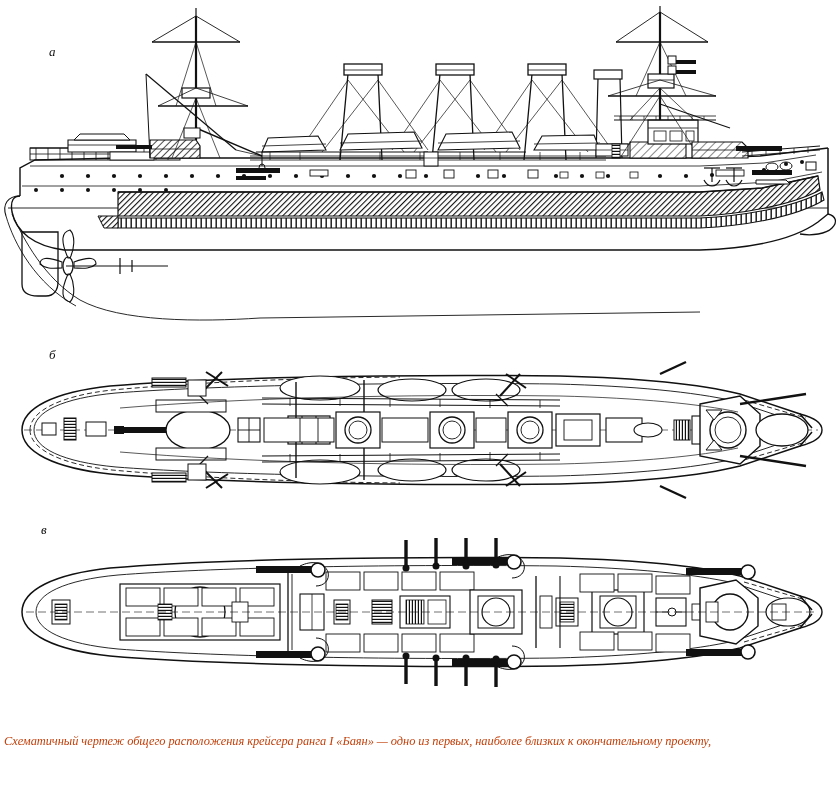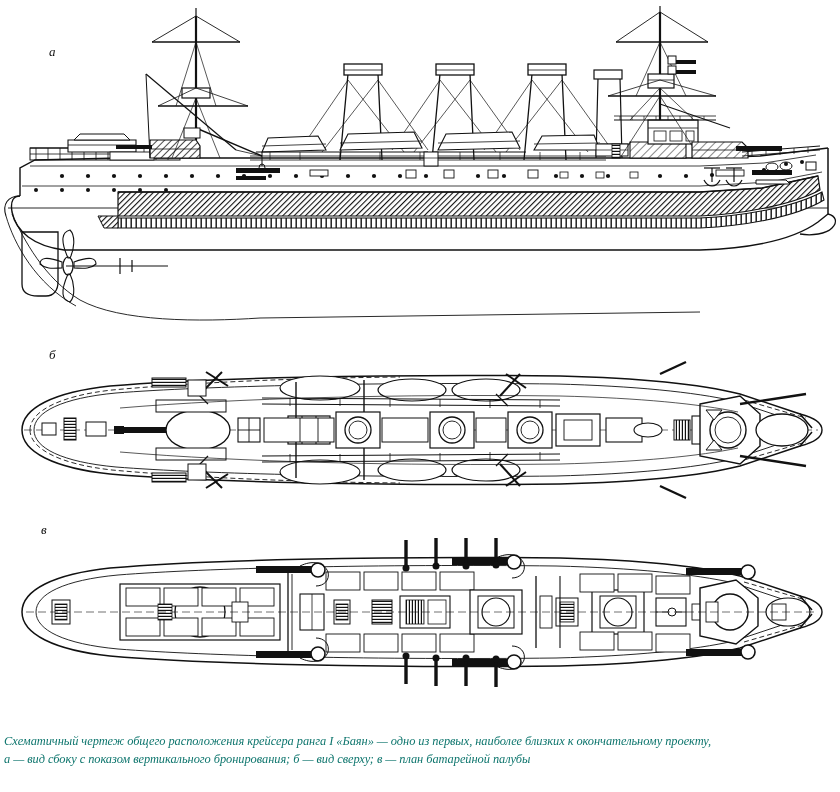--- a/index.html
+++ b/index.html
@@ -37,21 +37,21 @@
     left: 4px;
     top: 734px;
     width: 832px;
   }
   #caption p {
     margin: 0 0 2px 0;
     font-family: "Liberation Serif", serif;
     font-style: italic;
     font-size: 12.4px;
     line-height: 15.5px;
-    color: #0f766e;
+    color: #c2410c;
     white-space: nowrap;
     letter-spacing: -0.05px;
   }
 </style>
 </head>
 <body>
 
 <svg id="plate" viewBox="0 0 840 792" xmlns="http://www.w3.org/2000/svg">
 
   <defs>
@@ -747,14 +747,13 @@
     <path d="M26 612 L818 612" stroke-width="0.6" stroke-dasharray="8 4"></path>
   </g>
 </svg>
 
 <div class="fig-label" id="label-a">а</div>
 <div class="fig-label" id="label-b">б</div>
 <div class="fig-label" id="label-v">в</div>
 
 <div id="caption">
   <p>Схематичный чертеж общего расположения крейсера ранга I «Баян» — одно из первых, наиболее близких к окончательному проекту,</p>
-  <p>а — вид сбоку с показом вертикального бронирования; б — вид сверху; в — план батарейной палубы</p>
 </div>
 
 </body></html>

